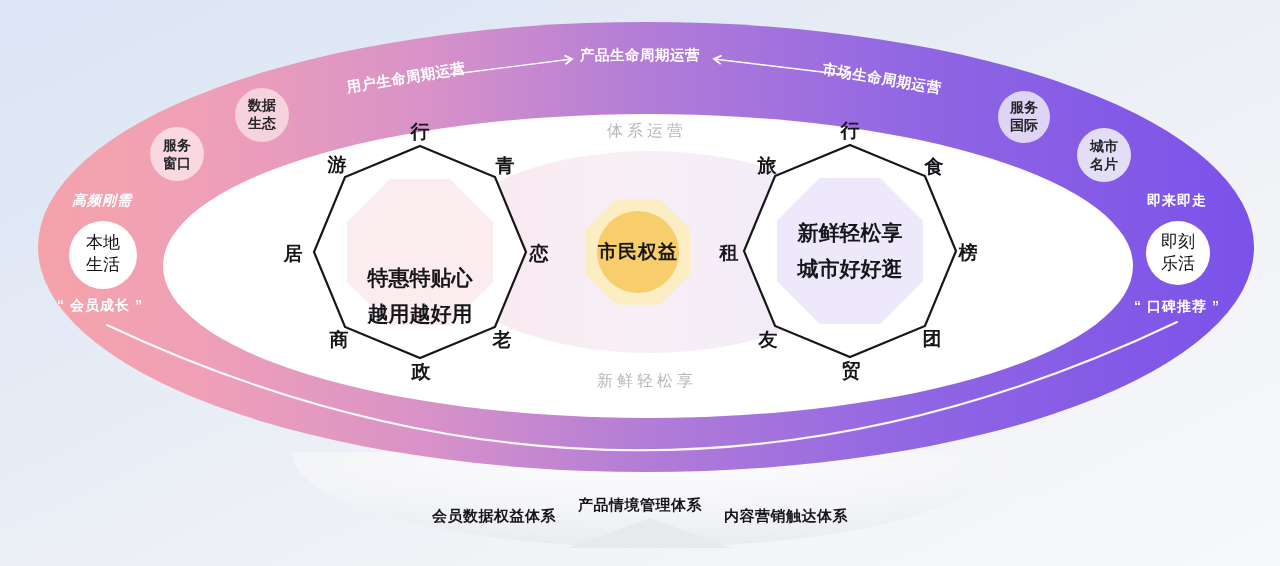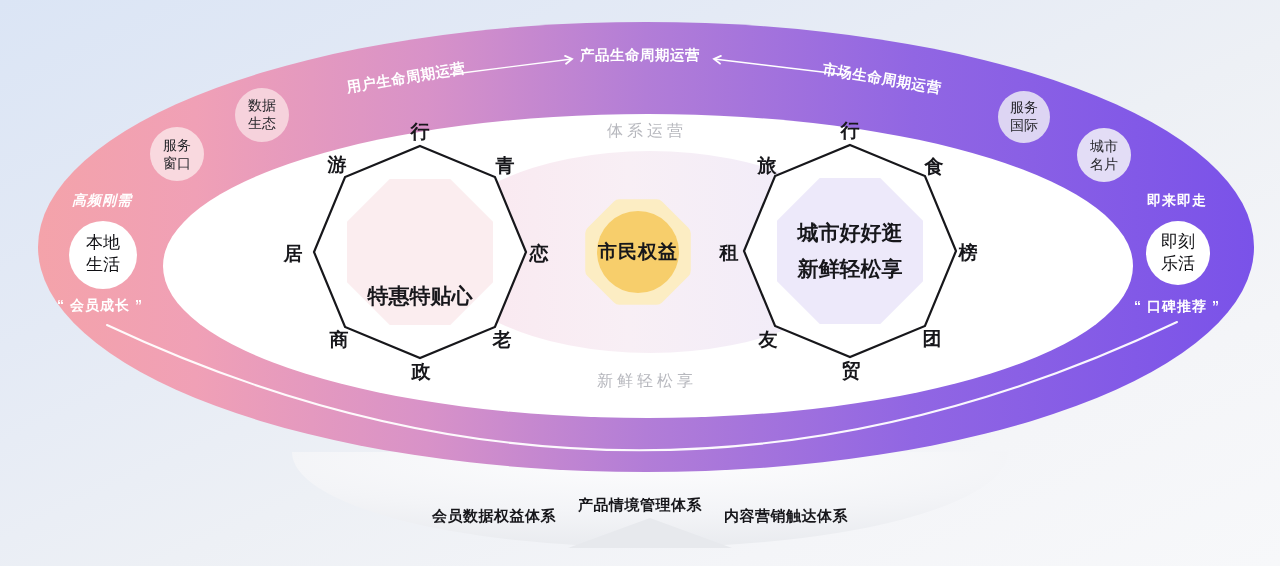--- a/index.html
+++ b/index.html
@@ -10,21 +10,21 @@
   }
   #canvas svg{position:absolute;left:0;top:0;}
   .lbl{position:absolute;transform:translate(-50%,-50%);white-space:nowrap;}
   .arc-lbl{color:#ffffff;font-size:14.5px;font-weight:bold;letter-spacing:.5px;}
   .rot-l{transform:translate(-50%,-50%) rotate(-9.5deg);}
   .rot-r{transform:translate(-50%,-50%) rotate(9.5deg);}
   .muted{color:#b7b8be;font-size:16px;letter-spacing:4px;}
   .vtx{color:#17171b;font-size:19px;font-weight:bold;}
   .octa-title{color:#17171b;font-size:21px;font-weight:bold;line-height:36px;text-align:center;}
   .core-lbl{color:#17171b;font-size:19px;font-weight:bold;letter-spacing:1px;}
-  .bubble-txt{color:#26262b;font-size:14px;font-weight:400;line-height:18px;text-align:right;}
+  .bubble-txt{color:#26262b;font-size:14px;font-weight:700;line-height:18px;text-align:right;}
   .bubble-txt-big{color:#101014;font-size:17px;font-weight:500;line-height:22px;text-align:center;}
   .side-tag{color:#ffffff;font-size:14px;font-weight:bold;letter-spacing:1px;}
   .side-quote{color:#ffffff;font-size:14px;font-weight:bold;letter-spacing:1px;}
   .sys-lbl{color:#17171b;font-size:15px;font-weight:bold;letter-spacing:.5px;}
 </style>
 </head>
 <body>
 
 <div id="canvas">
 
@@ -88,34 +88,35 @@
   <div class="lbl arc-lbl" style="left:640px;top:55px;">产品生命周期运营</div>
   <div class="lbl arc-lbl rot-r" style="left:882px;top:79px;">市场生命周期运营</div>
 
   <div class="lbl muted" style="left:647px;top:131px;">体系运营</div>
   <div class="lbl muted" style="left:647px;top:381px;">新鲜轻松享</div>
 
   <div class="lbl core-lbl" style="left:638px;top:252px;text-align:right;">市民权益</div>
 
   <div class="lbl octa-title" style="left:420px;top:252px;margin-top:44px;">
     <div>特惠特贴心</div>
+    <div>越用越好用</div>
   </div>
 
   <div class="lbl vtx" style="left:420px;top:132px;">行</div>
   <div class="lbl vtx" style="left:505px;top:166px;">青</div>
   <div class="lbl vtx" style="left:539px;top:254px;">恋</div>
   <div class="lbl vtx" style="left:502px;top:340px;">老</div>
   <div class="lbl vtx" style="left:421px;top:372px;">政</div>
   <div class="lbl vtx" style="left:339px;top:340px;">商</div>
   <div class="lbl vtx" style="left:293px;top:254px;">居</div>
   <div class="lbl vtx" style="left:337px;top:165px;">游</div>
 
   <div class="lbl octa-title" style="left:850px;top:251px;">
+    <div>新鲜轻松享</div>
     <div>城市好好逛</div>
-    <div>新鲜轻松享</div>
   </div>
 
   <div class="lbl vtx" style="left:850px;top:131px;">行</div>
   <div class="lbl vtx" style="left:934px;top:167px;">食</div>
   <div class="lbl vtx" style="left:968px;top:253px;">榜</div>
   <div class="lbl vtx" style="left:932px;top:339px;">团</div>
   <div class="lbl vtx" style="left:851px;top:371px;">贸</div>
   <div class="lbl vtx" style="left:768px;top:340px;">友</div>
   <div class="lbl vtx" style="left:729px;top:253px;">租</div>
   <div class="lbl vtx" style="left:767px;top:166px;">旅</div>

